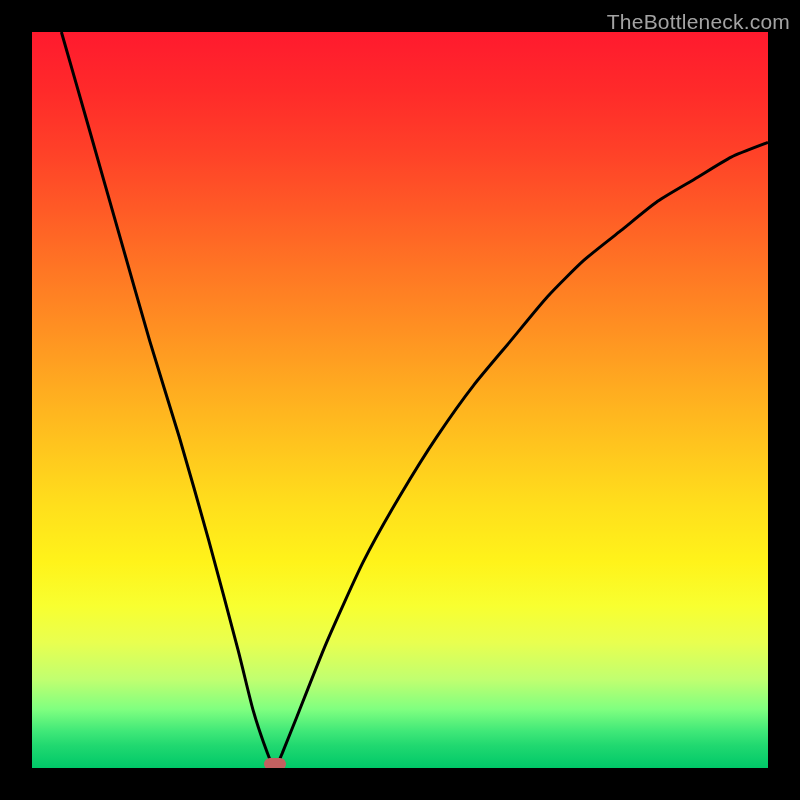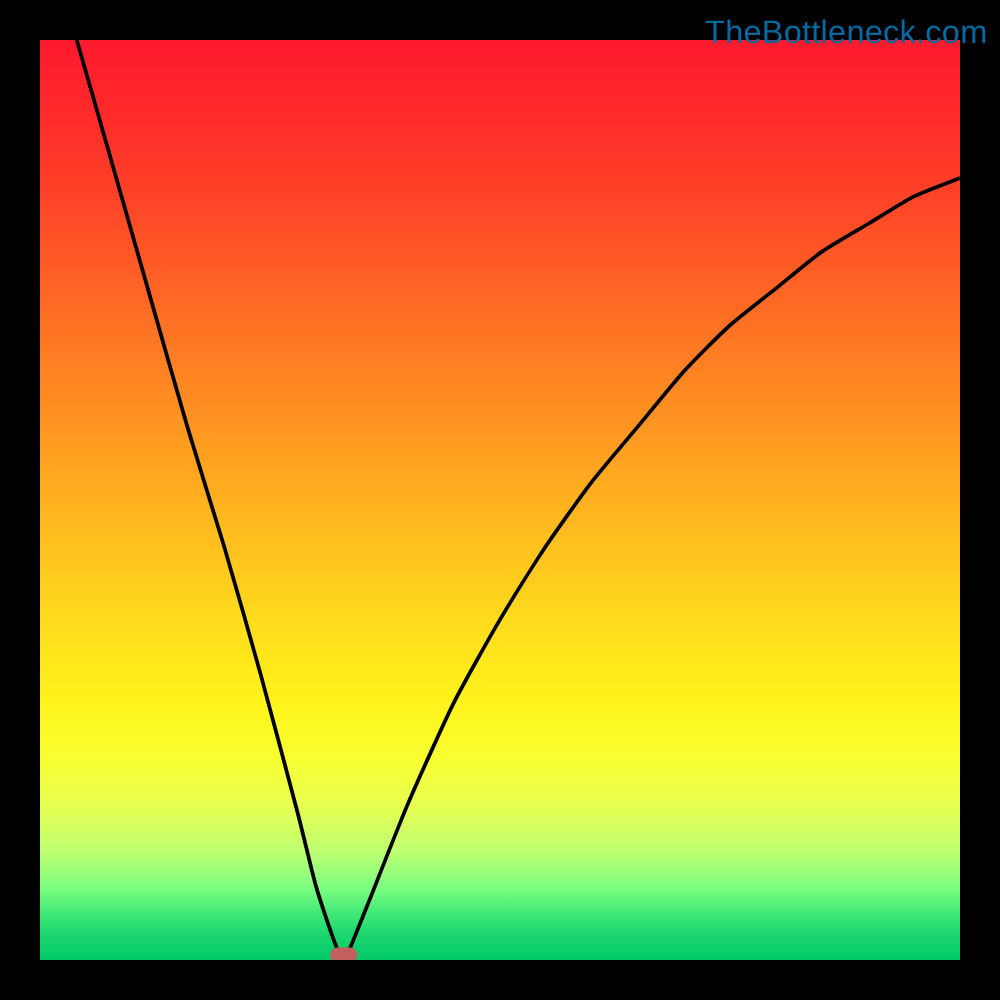--- a/index.html
+++ b/index.html
@@ -35,22 +35,22 @@
       #40e878 95%,
       #20d870 97%,
       #00c868 100%
     );
     overflow: hidden;
   }
   .watermark {
     position: absolute;
     top: 10px;
     right: 10px;
-    color: #0369a1;
-    font-size: 26px;
+    color: #a3a3a3;
+    font-size: 21px;
     font-weight: 500;
     z-index: 10;
     letter-spacing: 0.2px;
   }
   svg.curve {
     position: absolute;
     left: 0;
     top: 0;
     width: 736px;
     height: 736px;

